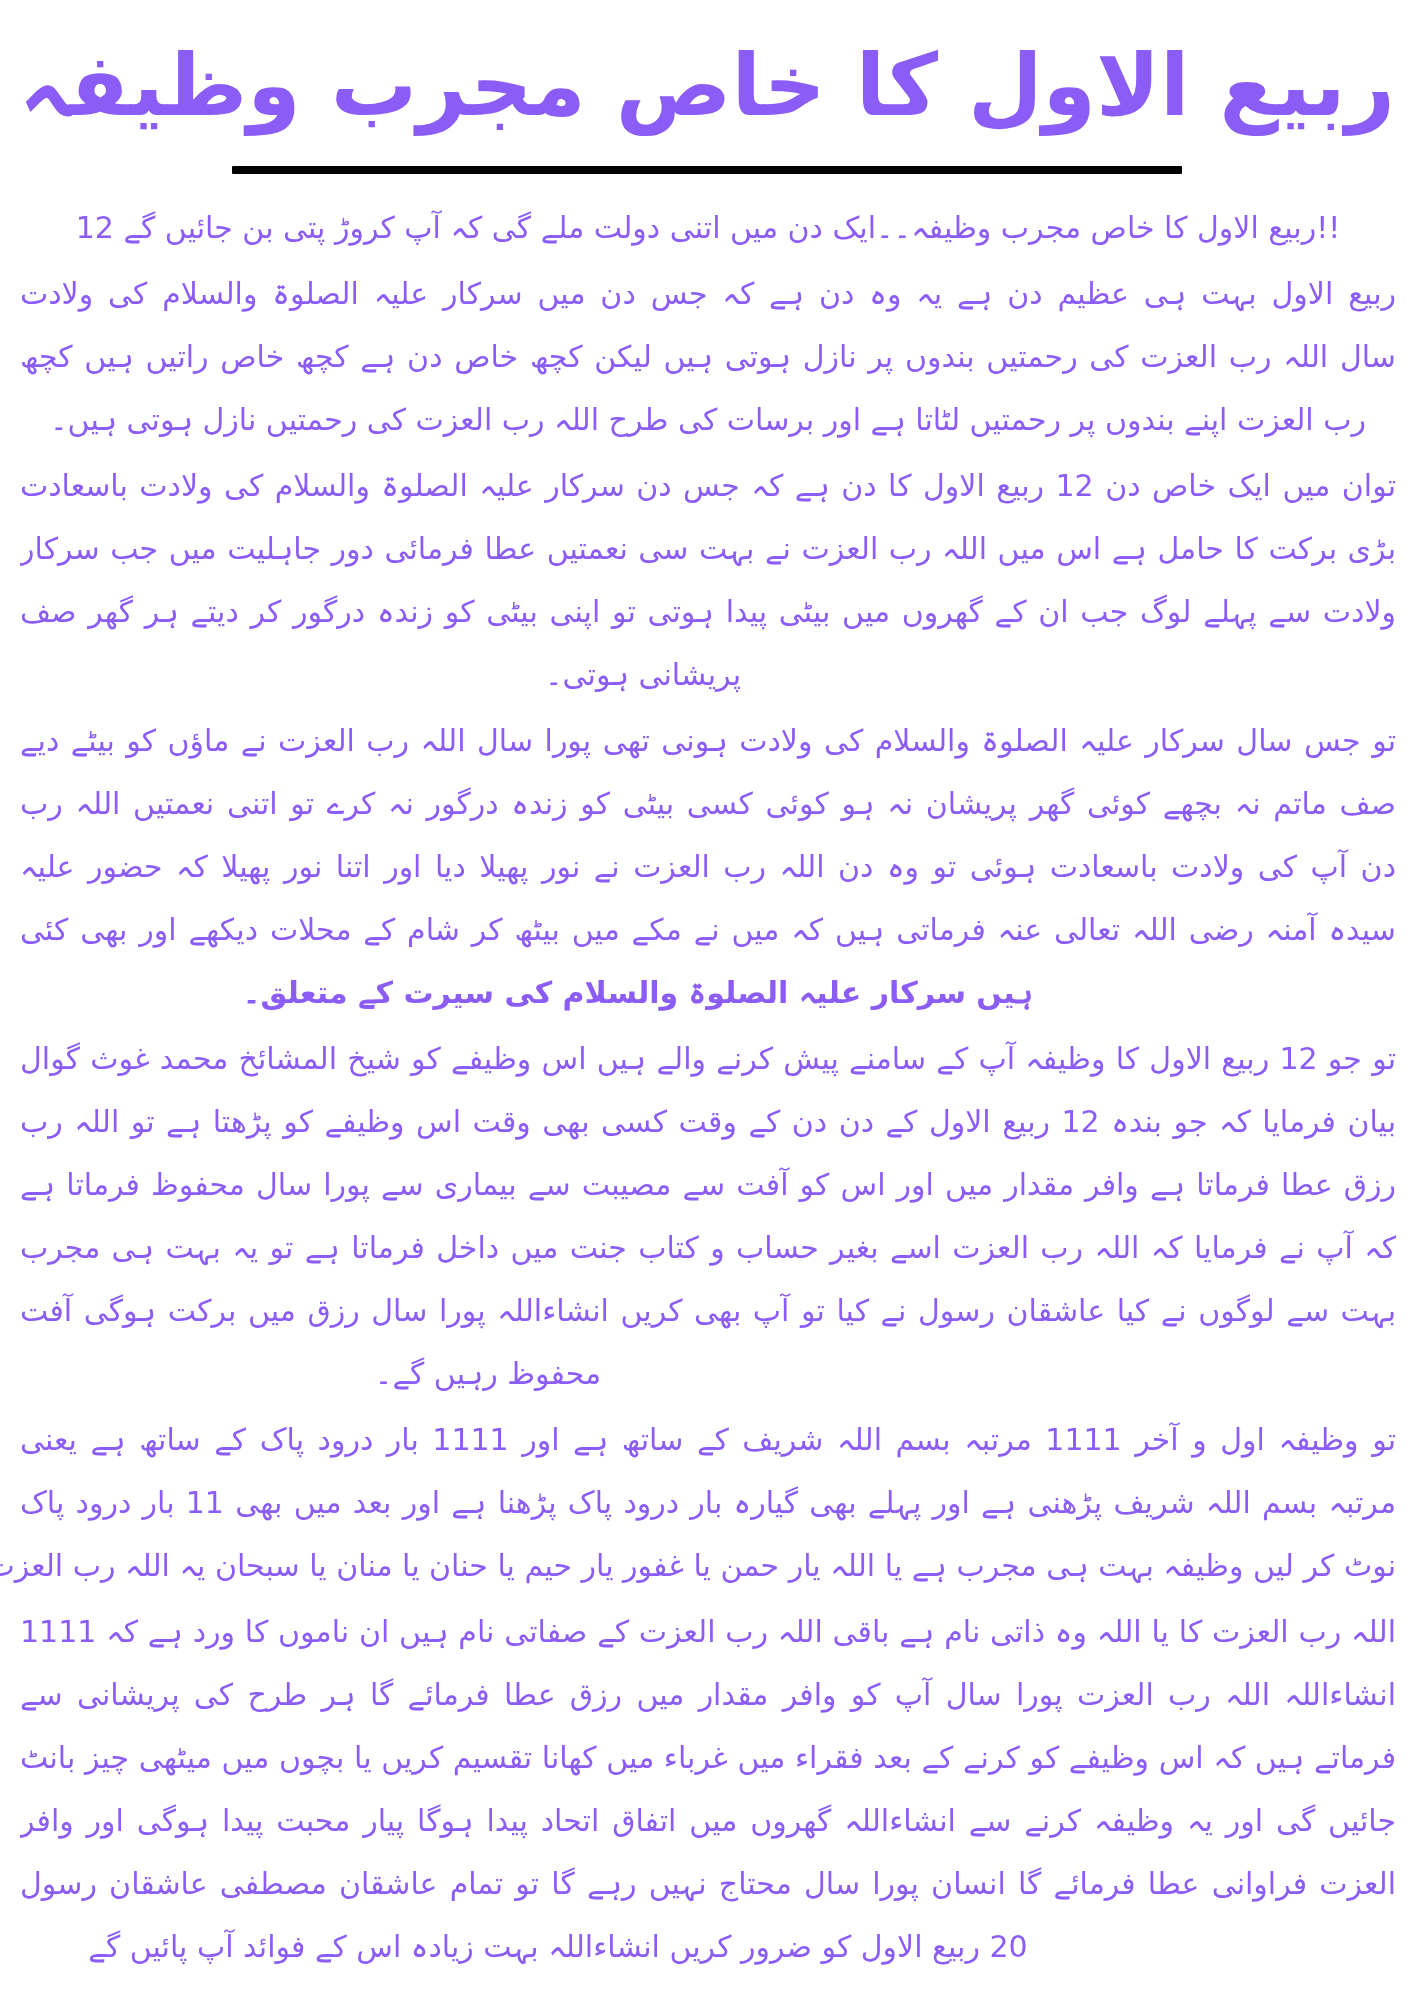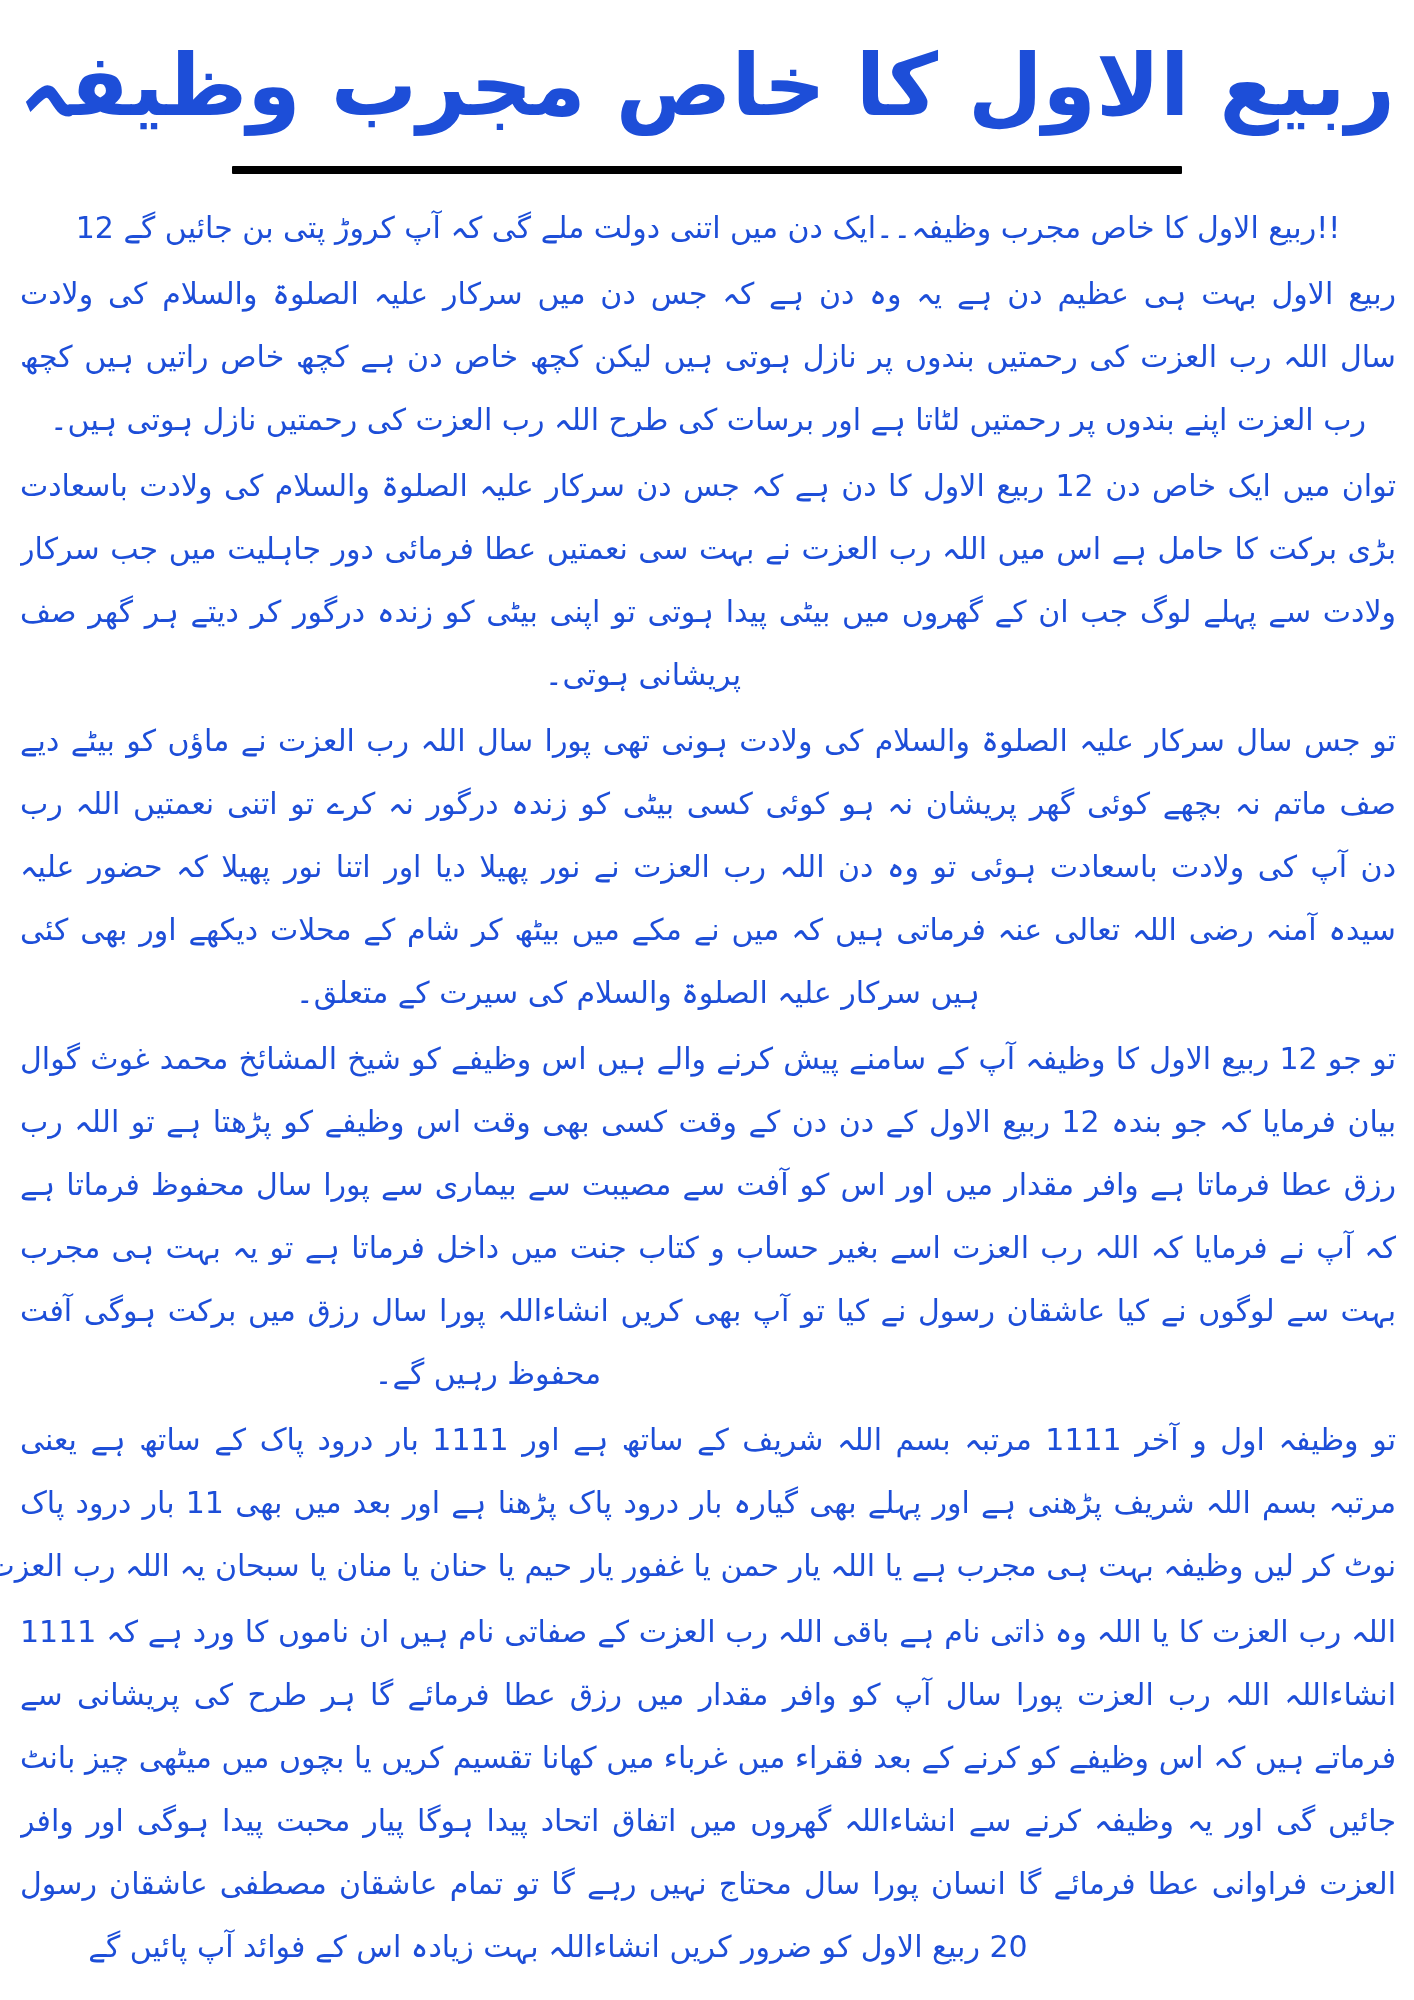--- a/index.html
+++ b/index.html
@@ -1,21 +1,21 @@
 <!DOCTYPE html>
 <html lang="ur" dir="rtl"><head>
 <meta charset="utf-8">
 <style>
   html,body{margin:0;padding:0;background:#e8e8e8;}
   .page{
     position:relative;
     width:1414px;height:2000px;
     margin:0 auto;
     background:#ffffff;
-    color:#1d4ed8;
+    color:#8b5cf6;
     overflow:hidden;
     font-family:"DejaVu Sans",sans-serif;
   }
   .title-wrap{
     padding-top:10px;
     text-align:center;
     direction:rtl;
   }
   .page-title{
     display:inline-block;
@@ -74,21 +74,21 @@
         <div class="line fill">توان میں ایک خاص دن 12 ربیع الاول کا دن ہے کہ جس دن سرکار علیہ الصلوۃ والسلام کی ولادت باسعادت ہوئی اور یہ دن بہت</div>
         <div class="line fill">بڑی برکت کا حامل ہے اس میں اللہ رب العزت نے بہت سی نعمتیں عطا فرمائی دور جاہلیت میں جب سرکار علیہ الصلوۃ والسلام کی</div>
         <div class="line fill">ولادت سے پہلے لوگ جب ان کے گھروں میں بیٹی پیدا ہوتی تو اپنی بیٹی کو زندہ درگور کر دیتے ہر گھر صف ماتم بچھتی اور گھر میں</div>
         <div class="line" style="padding-right: 130px;">پریشانی ہوتی۔</div>
       </div>
       <div class="paragraph">
         <div class="line fill">تو جس سال سرکار علیہ الصلوۃ والسلام کی ولادت ہونی تھی پورا سال اللہ رب العزت نے ماؤں کو بیٹے دیے تاکہ اس سال کوئی گھر</div>
         <div class="line fill">صف ماتم نہ بچھے کوئی گھر پریشان نہ ہو کوئی کسی بیٹی کو زندہ درگور نہ کرے تو اتنی نعمتیں اللہ رب العزت نے عطا فرمائی اور پھر جس</div>
         <div class="line fill">دن آپ کی ولادت باسعادت ہوئی تو وہ دن اللہ رب العزت نے نور پھیلا دیا اور اتنا نور پھیلا کہ حضور علیہ الصلوۃ والسلام کی والدہ</div>
         <div class="line fill">سیدہ آمنہ رضی اللہ تعالی عنہ فرماتی ہیں کہ میں نے مکے میں بیٹھ کر شام کے محلات دیکھے اور بھی کئی واقعات ہیں جو کتابوں میں ملتے</div>
-        <div class="line" style="padding-right: 140px;">ہیں سرکار علیہ الصلوۃ والسلام کی سیرت کے متعلق۔</div>
+        <div class="line" style="padding-right: 140px; font-weight: bold;">ہیں سرکار علیہ الصلوۃ والسلام کی سیرت کے متعلق۔</div>
       </div>
       <div class="paragraph">
         <div class="line fill">تو جو 12 ربیع الاول کا وظیفہ آپ کے سامنے پیش کرنے والے ہیں اس وظیفے کو شیخ المشائخ محمد غوث گوال یاری رحمت اللہ تعالی نے</div>
         <div class="line fill">بیان فرمایا کہ جو بندہ 12 ربیع الاول کے دن دن کے وقت کسی بھی وقت اس وظیفے کو پڑھتا ہے تو اللہ رب العزت پورا سال اسے</div>
         <div class="line fill">رزق عطا فرماتا ہے وافر مقدار میں اور اس کو آفت سے مصیبت سے بیماری سے پورا سال محفوظ فرماتا ہے اور دوسری روایت میں ہے</div>
         <div class="line fill">کہ آپ نے فرمایا کہ اللہ رب العزت اسے بغیر حساب و کتاب جنت میں داخل فرماتا ہے تو یہ بہت ہی مجرب وظیفہ ہے اس وظیفے کو</div>
         <div class="line fill">بہت سے لوگوں نے کیا عاشقان رسول نے کیا تو آپ بھی کریں انشاءاللہ پورا سال رزق میں برکت ہوگی آفت مصیبت بیماری سے</div>
         <div class="line" style="padding-right: 440px;">محفوظ رہیں گے۔</div>
       </div>
       <div class="paragraph">

